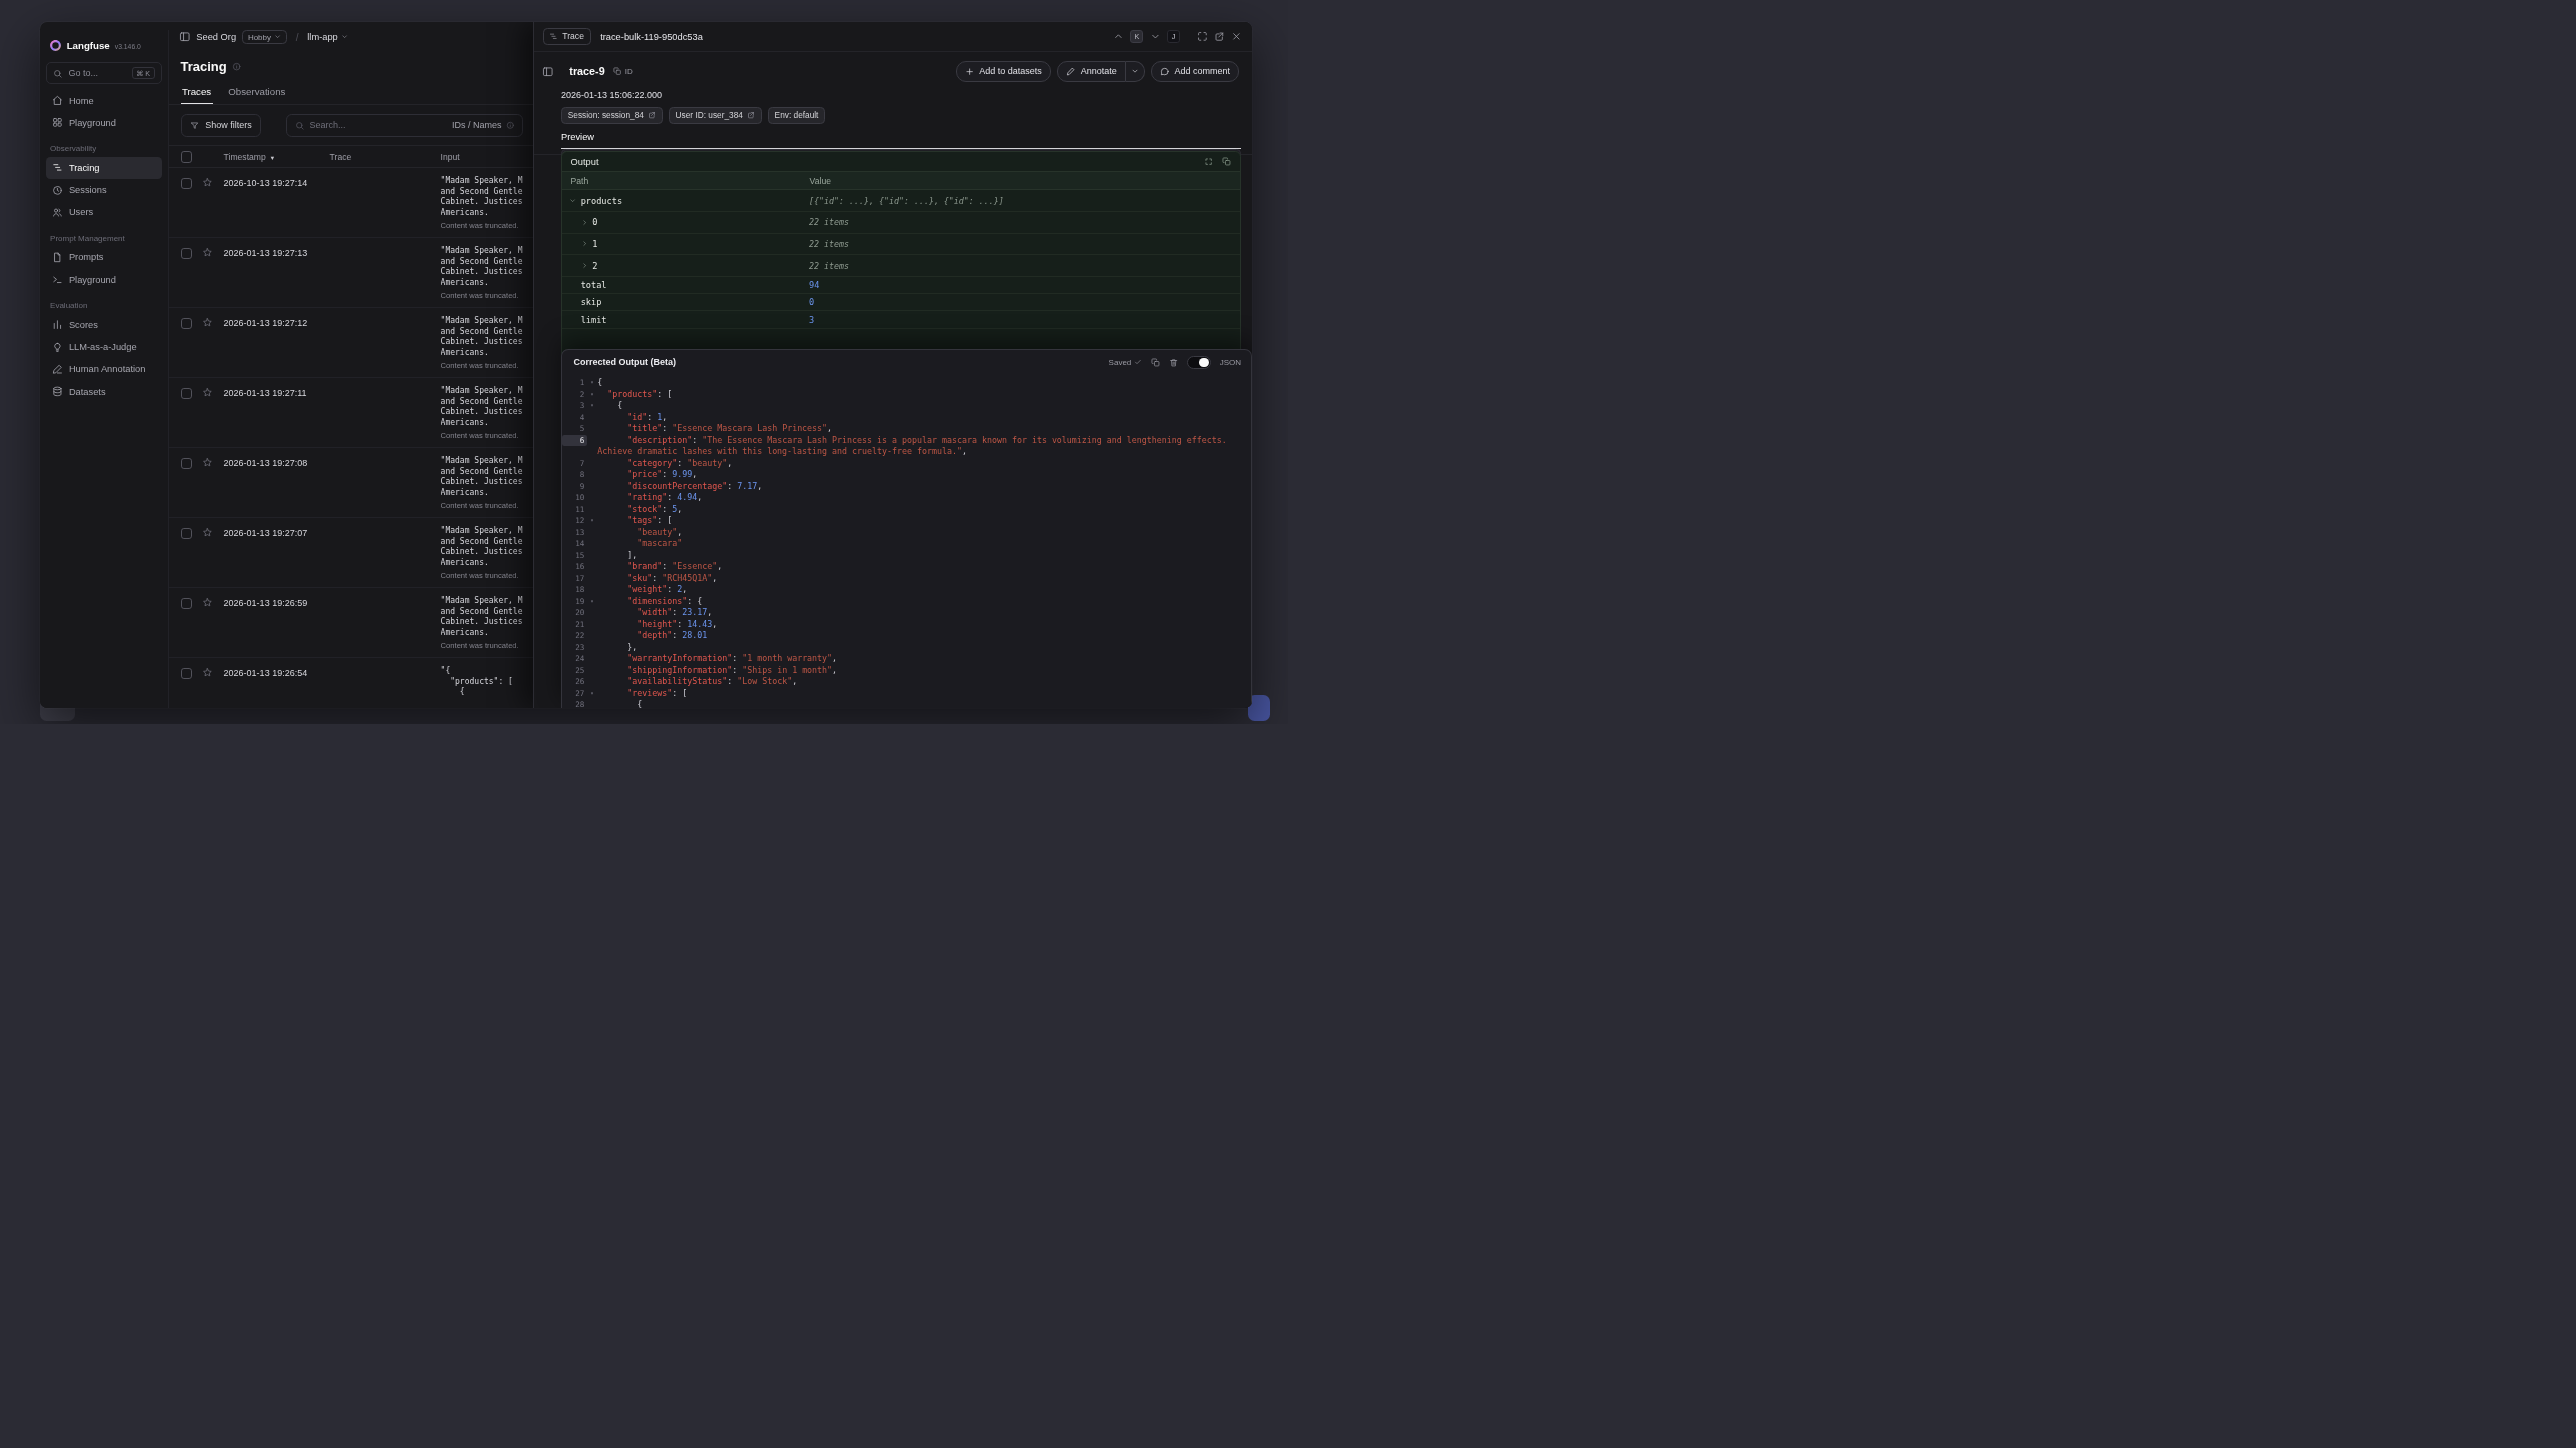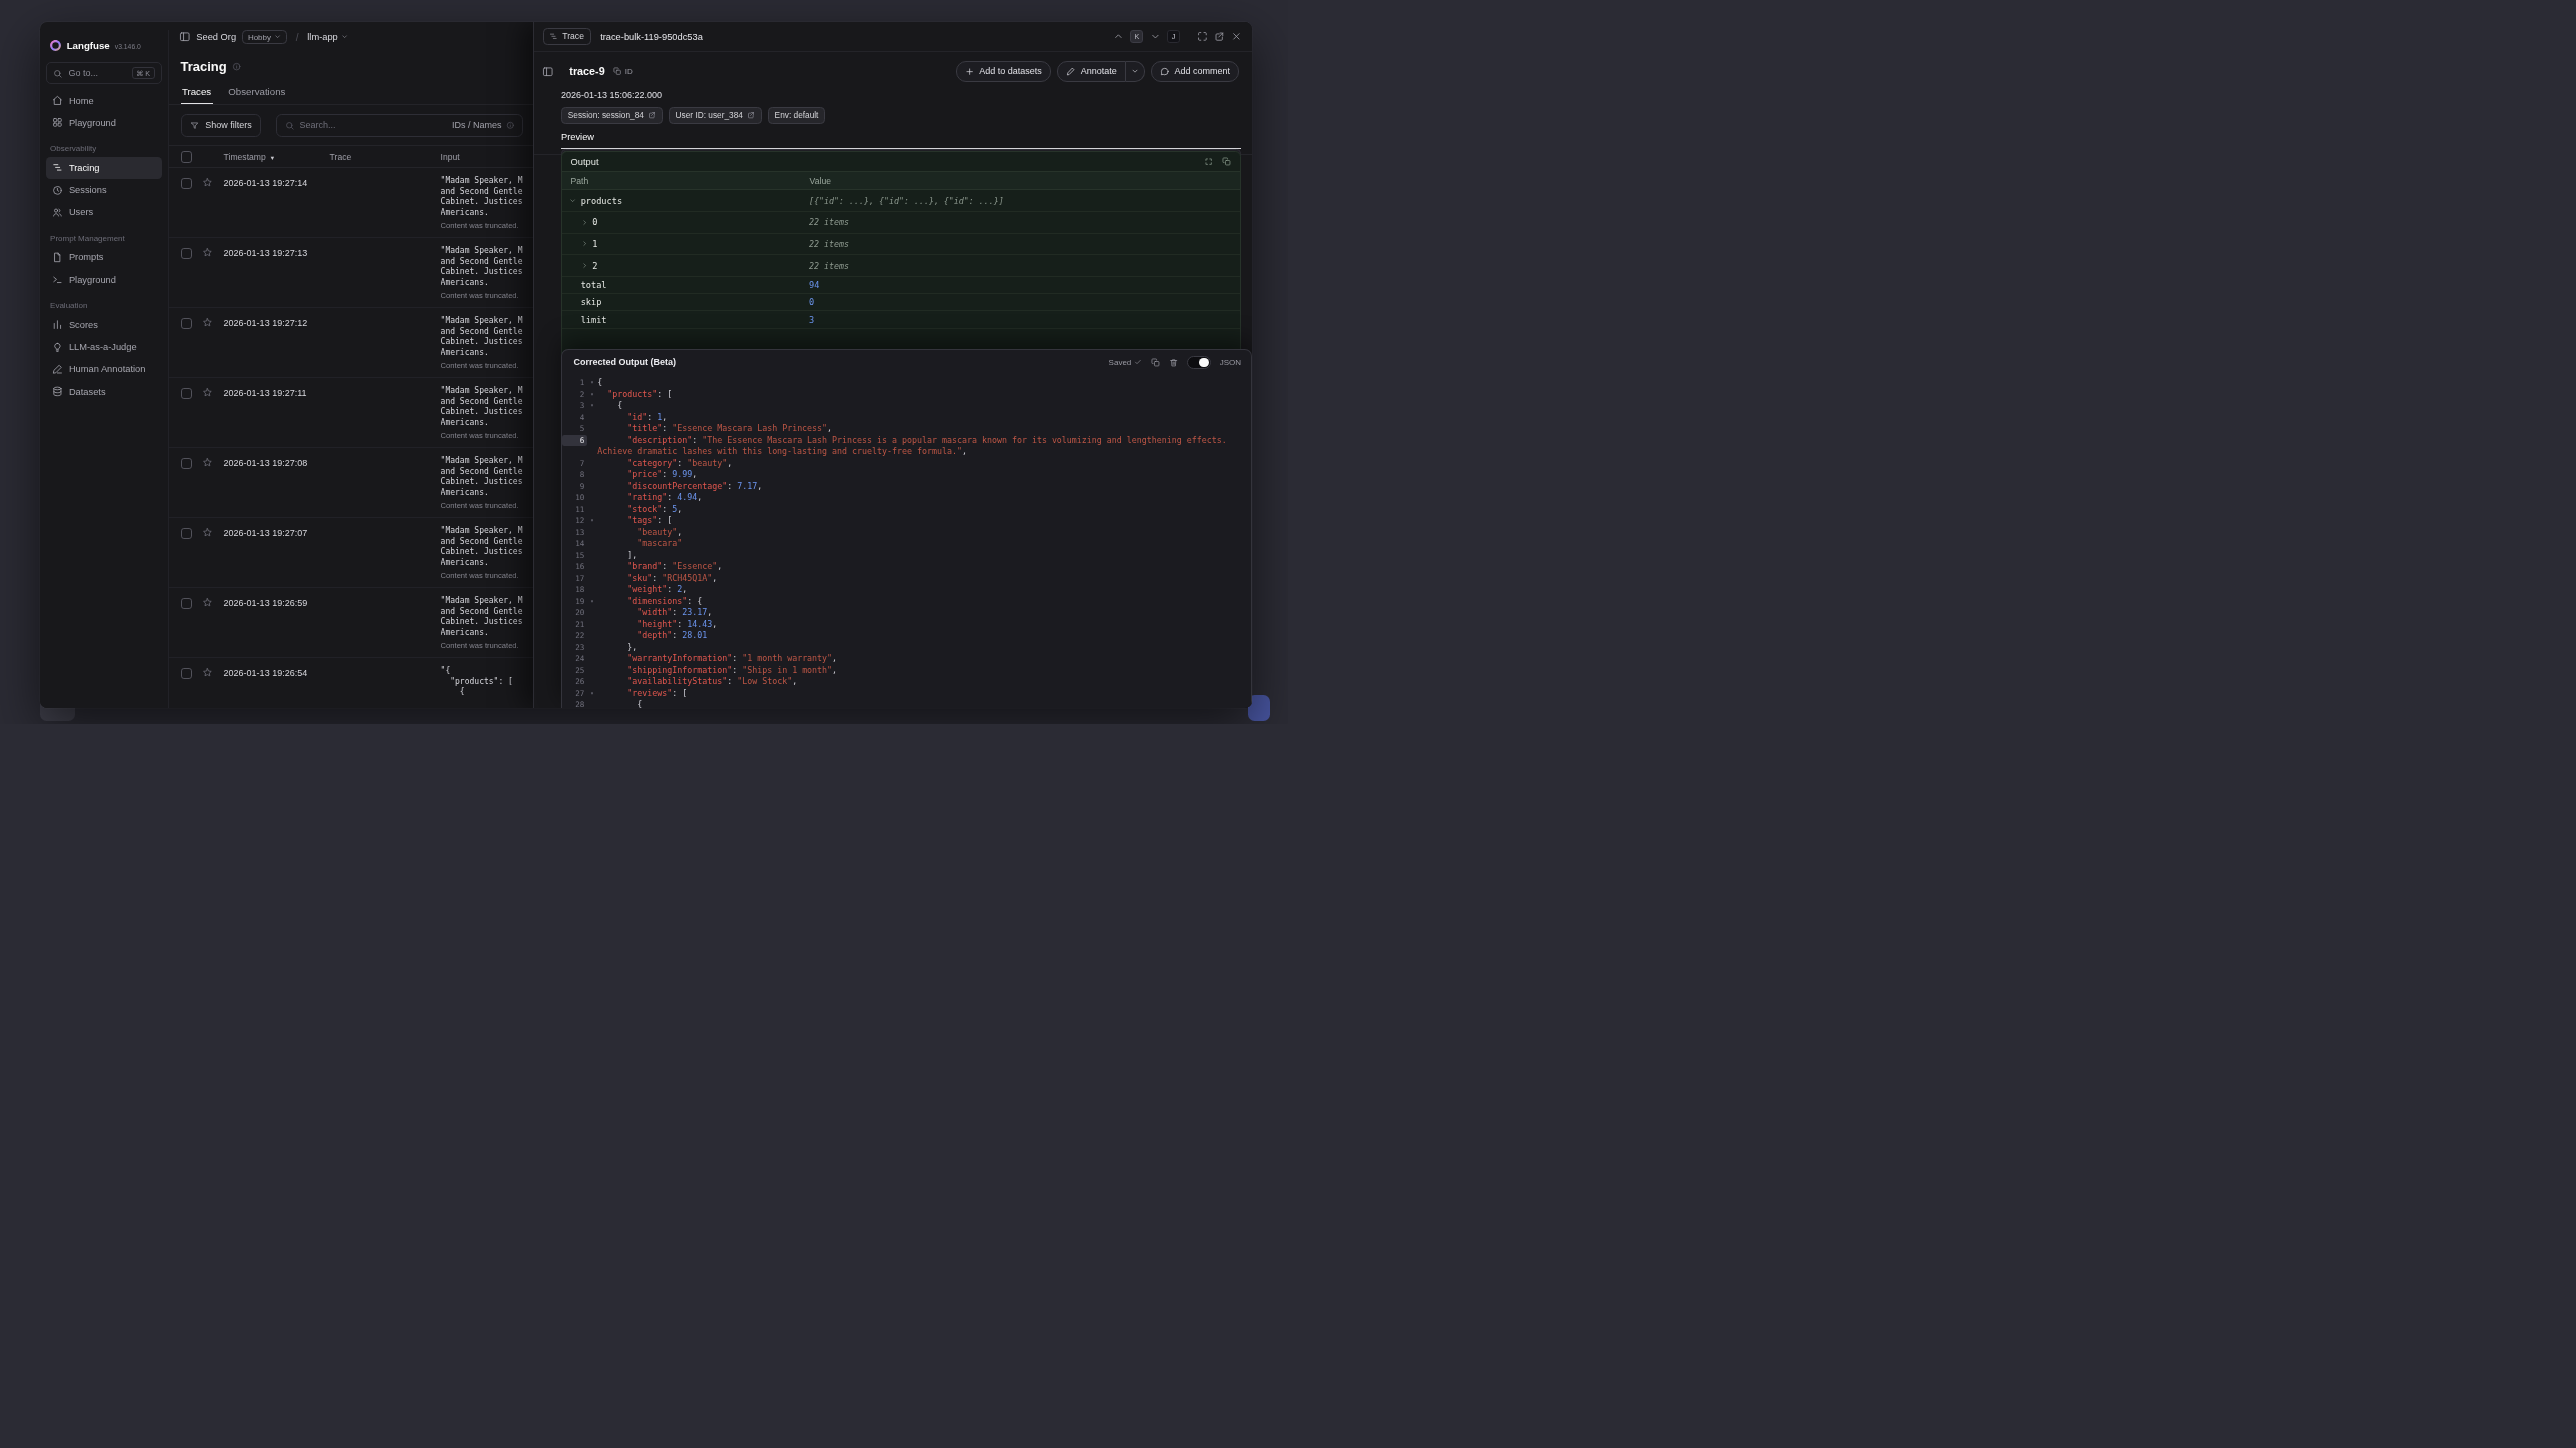--- a/index.html
+++ b/index.html
@@ -47,21 +47,21 @@
   .m-topbar { height:30px; display:flex; align-items:center; gap:5.8px; padding:0 10px; }
   .org-name { font-size:9.3px; color:#d9d9df; font-weight:500; }
   .plan-pill { display:inline-flex; align-items:center; gap:2.9px; border:0.7px solid #3a3a42; border-radius:4.3px; padding:1.4px 5px; font-size:8px; color:#a1a1aa; }
   .crumb-sep { color:#4c4c55; font-size:10px; padding:0 2.9px; }
   .proj { display:inline-flex; align-items:center; gap:3.6px; font-size:9.3px; color:#d9d9df; font-weight:500; }
   .page-title-row { display:flex; align-items:center; gap:5px; padding:7.2px 11.5px 0; }
   .page-title { font-size:13px; font-weight:600; color:#fafafa; }
   .tabs { display:flex; gap:14.4px; padding:0 11.5px; margin-top:7.2px; border-bottom:0.7px solid #242429; }
   .tab { font-size:9.7px; padding:4.3px 1.4px 6.5px; color:#9b9ba4; cursor:pointer; border-bottom:1.4px solid transparent; }
   .tab.active { color:#fafafa; border-bottom-color:#e4e4e7; }
-  .toolbar { display:flex; align-items:flex-start; gap:15px; padding:8.6px 11.5px; }
+  .toolbar { display:flex; align-items:flex-start; gap:25px; padding:8.6px 11.5px; }
   .btn-ghost { height:23px; border:0.7px solid #2e2e36; background:transparent; border-radius:5.8px; display:inline-flex; align-items:center; gap:5.8px; padding:0 8.6px; color:#d4d4d8; font-size:9px; font-family:inherit; cursor:pointer; white-space:nowrap; }
   .search { flex:1; height:23px; border:0.7px solid #2e2e36; border-radius:5.8px; display:flex; align-items:center; gap:5.8px; padding:0 7.2px; min-width:0; }
   .search input { flex:1; min-width:0; background:transparent; border:none; outline:none; color:#e4e4e7; font-size:9px; font-family:inherit; }
   .search input::placeholder { color:#6f6f7a; }
   .scope { display:flex; align-items:center; gap:4.3px; color:#a1a1aa; font-size:9px; flex:none; cursor:pointer; }
 
   .t-head, .t-row { display:flex; align-items:flex-start; }
   .t-head { border-top:0.7px solid #242429; border-bottom:0.7px solid #242429; height:23px; align-items:center; color:#9d9da6; font-size:8.6px; font-weight:500; }
   .c-cb { width:33px; padding-left:11.5px; flex:none; padding-top:0; }
   .c-star { width:21.6px; flex:none; color:#6d6d78; }
@@ -385,21 +385,21 @@
           <div class="c-cb">
             <div class="checkbox"></div>
           </div>
           <div class="c-star"><span class="star-btn">
               <span class="icn i15">
                 <svg viewBox="0 0 24 24" fill="none" stroke="currentColor" stroke-width="1.8" stroke-linecap="round" stroke-linejoin="round">
                   <path d="M12 3.5l2.6 5.4 5.9.8-4.3 4.1 1.1 5.8L12 16.8l-5.3 2.8 1.1-5.8-4.3-4.1 5.9-.8z"></path>
                 </svg>
               </span>
             </span></div>
-          <div class="c-ts">2026-01-13 19:27:14</div>
+          <div class="c-ts">2026-10-13 19:27:14</div>
           <div class="c-name"></div>
           <div class="c-input">
             <div class="il">"Madam Speaker, M</div>
             <div class="il">and Second Gentle</div>
             <div class="il">Cabinet. Justices</div>
             <div class="il">Americans.</div>
             <div class="trunc">Content was truncated.</div>
           </div>
         </div>
         <div class="t-row">

